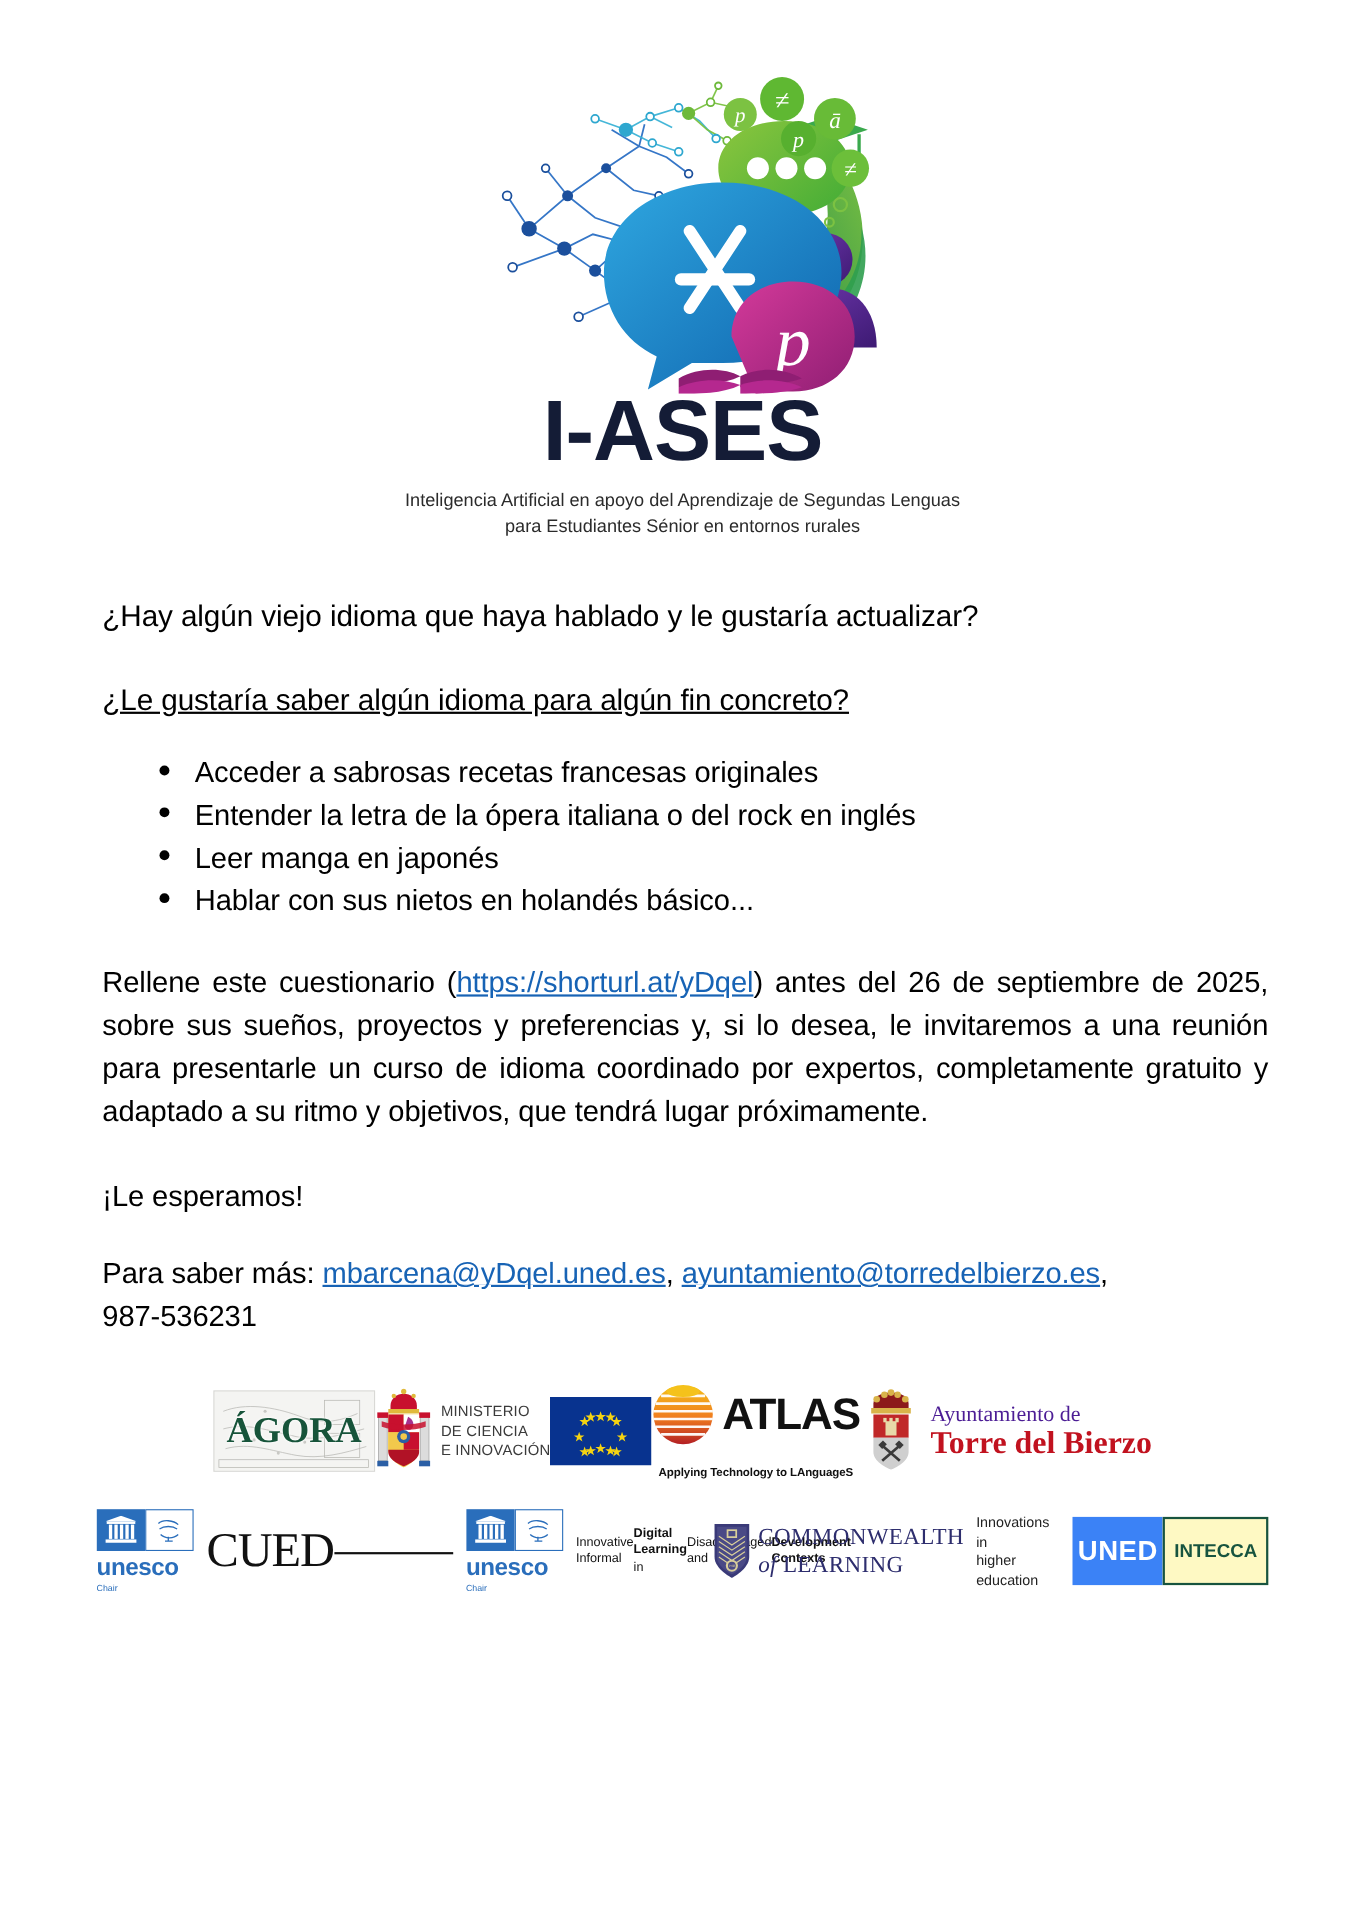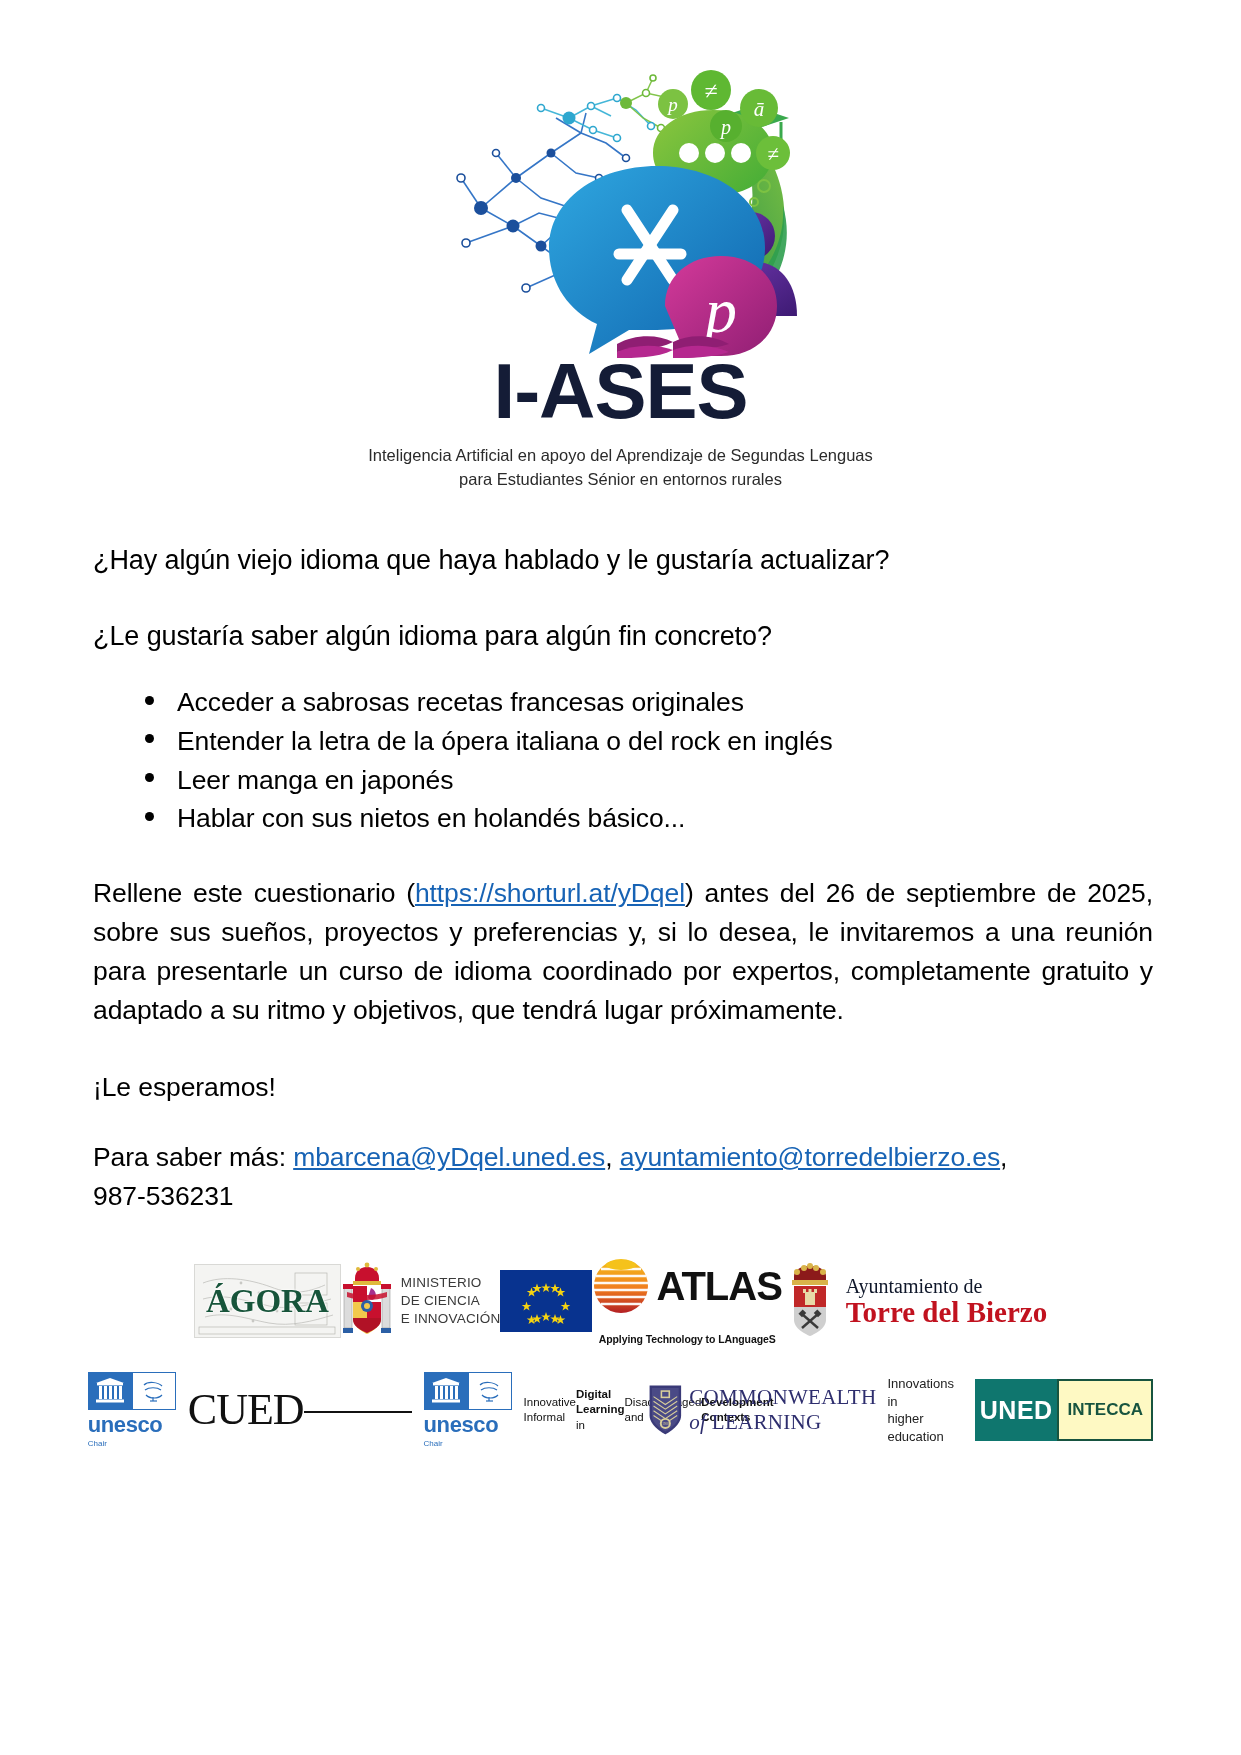--- a/index.html
+++ b/index.html
@@ -65,21 +65,21 @@
     padding-left: 5px;
     box-sizing: border-box;
   }
   .q {
     font-size: 27px;
     line-height: 1.25;
     margin: 0;
     letter-spacing: -0.1px;
   }
   .q.first { margin-top: 52px; }
-  .q.second { margin-top: 42px; }
+  .q.second { margin-top: 42px; text-decoration: underline; }
 
   ul.wishes {
     list-style: none;
     margin: 30px 0 0 0;
     padding: 0 0 0 48px;
   }
   ul.wishes li {
     position: relative;
     font-size: 26.5px;
     line-height: 1.46;
@@ -192,21 +192,21 @@
     margin-top: 18px;
     letter-spacing: -0.1px;
   }
 
   
   .torre { display: flex; align-items: center; gap: 8px; }
   .torre .txt { line-height: 1; }
   .torre .t1 {
     font-family: "Liberation Serif", serif;
     font-size: 20px;
-    color: #0f172a;
+    color: #4c1d95;
     display: block;
   }
   .torre .t2 {
     font-family: "Liberation Serif", serif;
     font-weight: bold;
     font-size: 29px;
     color: #c1121f;
     display: block;
     margin-top: 2px;
   }
@@ -281,21 +281,21 @@
     font-family: "Liberation Sans", sans-serif;
     font-size: 13px;
     line-height: 1.35;
     color: #222;
     margin-left: 4px;
   }
 
   
   .uned-wrap { display: flex; align-items: stretch; }
   .uned {
-    width: 82px; height: 62px; background: #0f766e;
+    width: 82px; height: 62px; background: #3b82f6;
     display:flex; align-items:center; justify-content:center;
   }
   .uned .w {
     font-family: "Liberation Sans", sans-serif;
     font-weight: bold; font-size: 25px; color: #fff;
     letter-spacing: 0.5px;
   }
   .intecca {
     width: 96px; height: 62px; background: #fef9c3;
     border: 2px solid #17543f; box-sizing: border-box;

